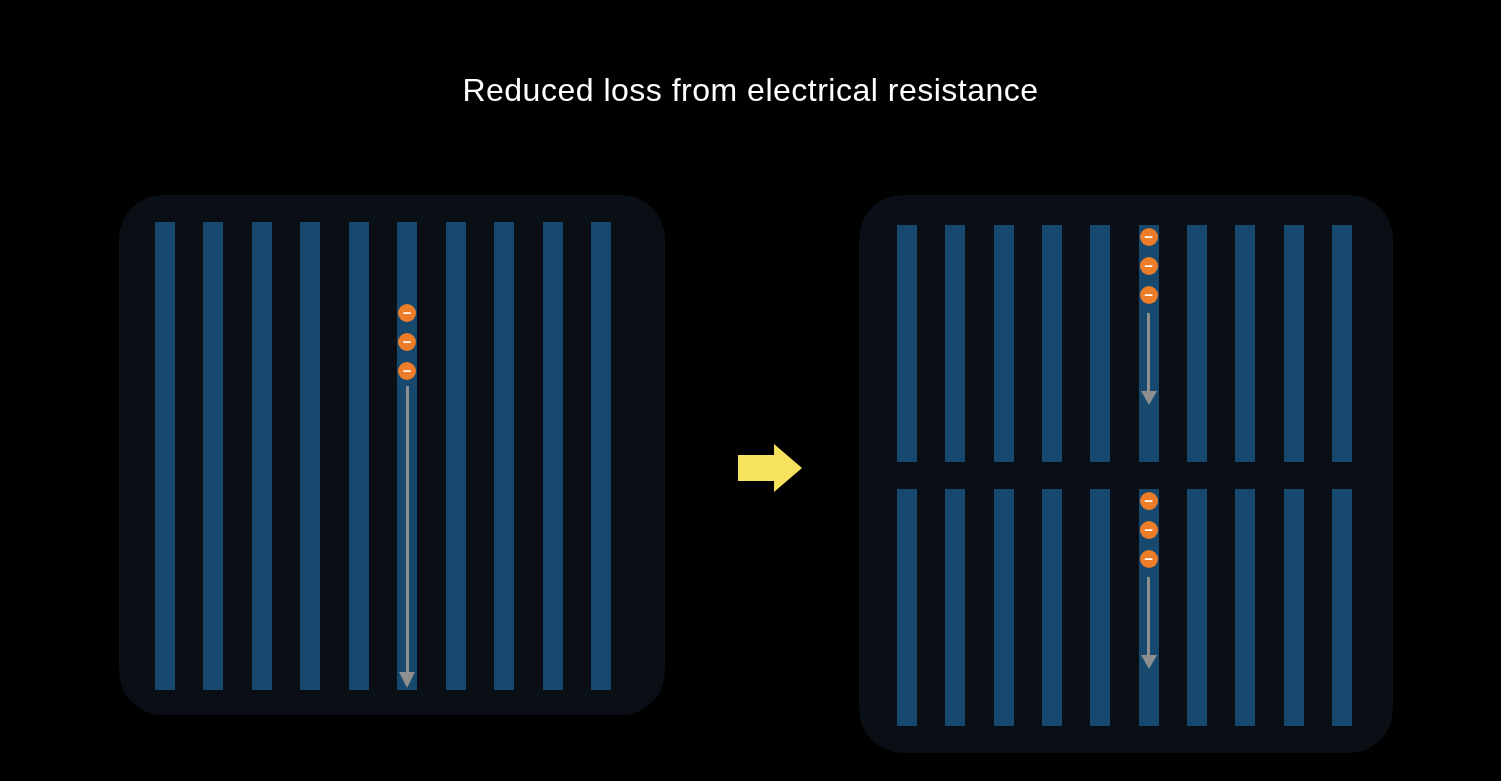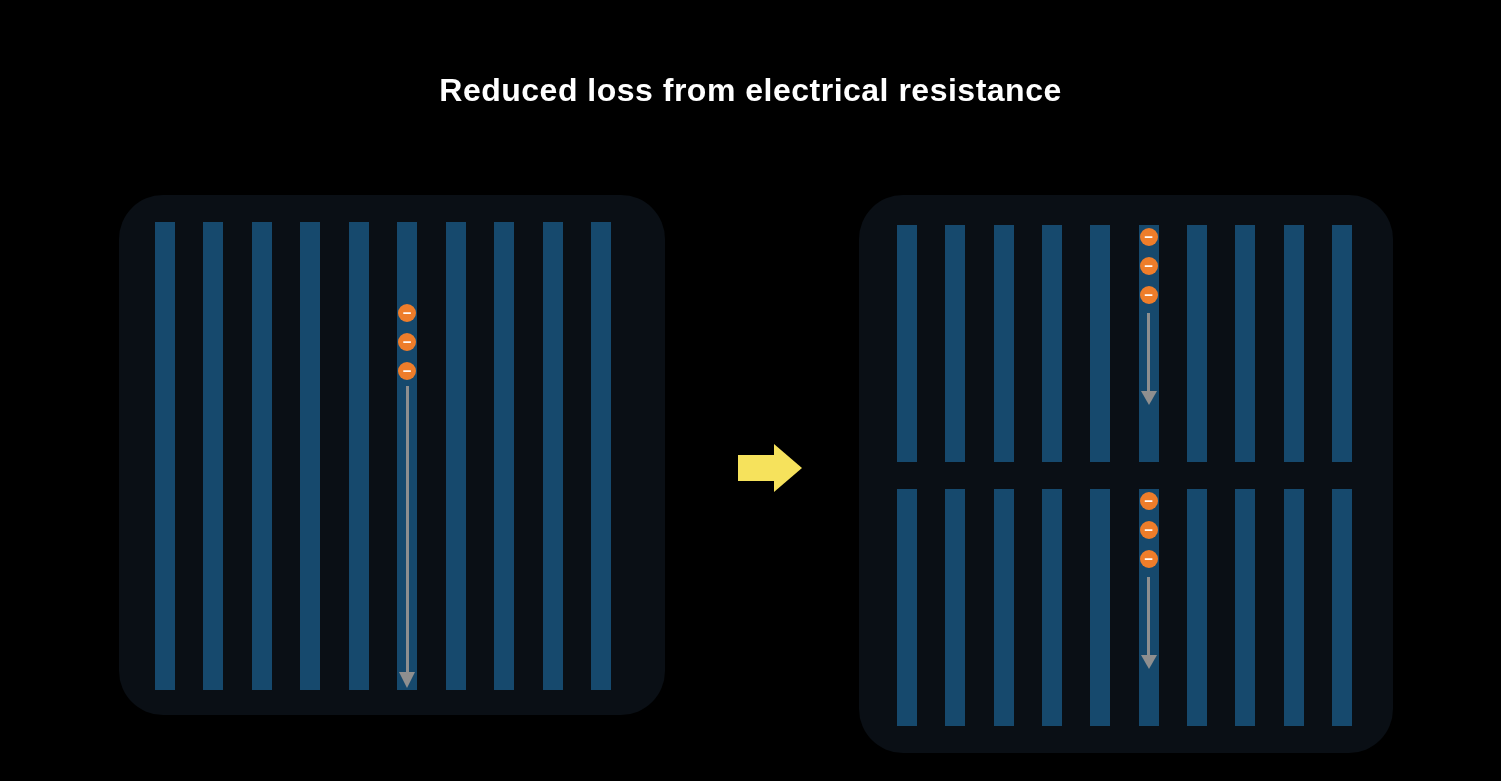--- a/index.html
+++ b/index.html
@@ -18,21 +18,21 @@
 
   
   .title {
     position: absolute;
     top: 72px;
     left: 0;
     width: 100%;
     text-align: center;
     color: var(--title-color, #fff);
     font-size: 32px;
-    font-weight: bold;
+    font-weight: normal;
     letter-spacing: 0.5px;
   }
 
   
   .backdrop {
     position: absolute;
     background: var(--backdrop, #0a0f15);
     border-radius: 44px;
   }
   .backdrop-left  { left: 119px; top: 195px; width: 546px; height: 520px; }

